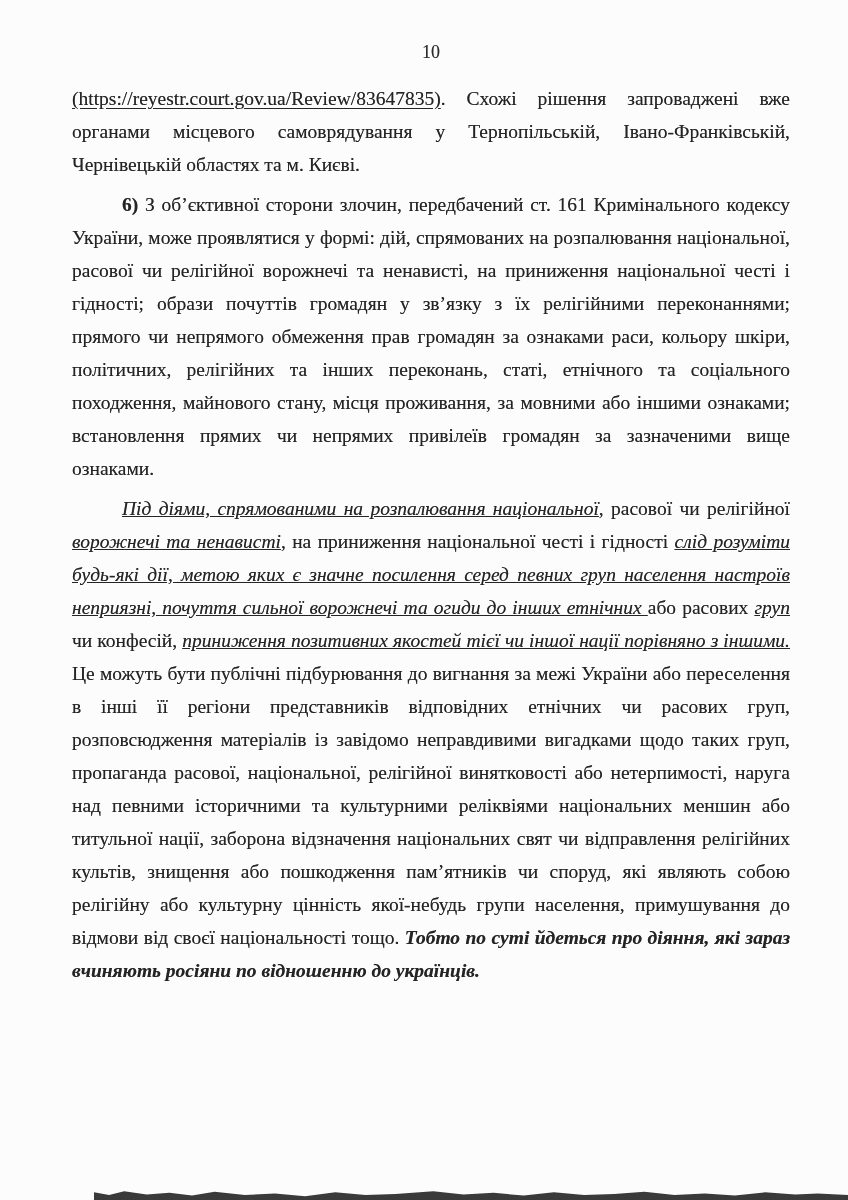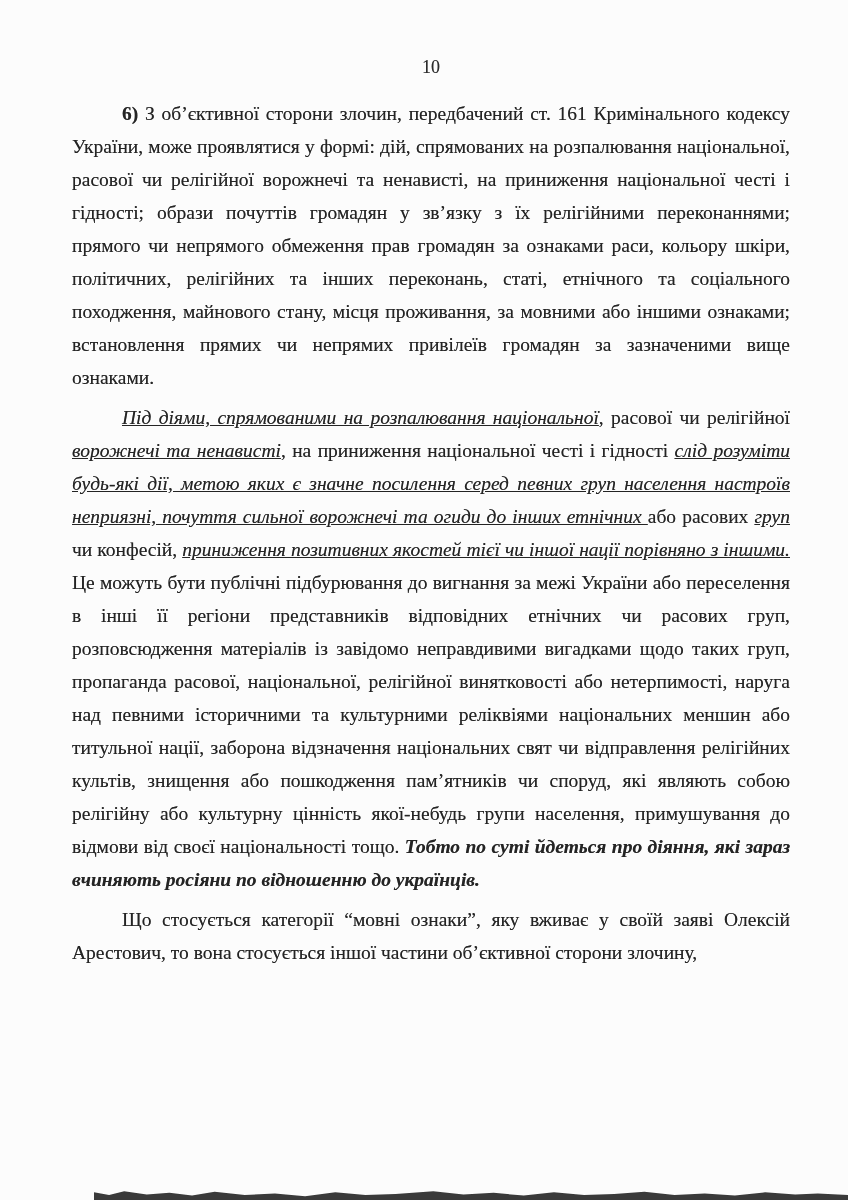--- a/index.html
+++ b/index.html
@@ -9,21 +9,21 @@
   }
   .page {
     position: relative;
     width: 848px;
     height: 1200px;
     box-sizing: border-box;
     background: #fcfcfc;
     overflow: hidden;
     font-family: "Liberation Serif", "DejaVu Serif", serif;
     color: #242424;
-    padding: 57px 58px 0 72px;
+    padding: 42px 58px 0 72px;
     text-shadow: 0 0 0.5px rgba(40,40,40,0.55);
   }
   .page-number {
     text-align: center;
     font-size: 18px;
     line-height: 21px;
     margin-bottom: 19px;
     color: #2c2c2c;
   }
   .doc-body p {
@@ -58,19 +58,19 @@
     );
   }
 </style>
 </head>
 <body>
 
 <div class="page">
   <div class="page-number">10</div>
 
   <div class="doc-body">
+    <p><span class="seg-link">(https://reyestr.court.gov.ua/Review/83647835)</span><span class="seg-normal">. Схожі рішення запроваджені вже органами місцевого самоврядування у Тернопільській, Івано-Франківській, Чернівецькій областях та м. Києві.</span></p>
     <p class="indent"><span class="seg-bold">6)</span><span class="seg-normal"> З об’єктивної сторони злочин, передбачений ст. 161 Кримінального кодексу України, може проявлятися у формі: дій, спрямованих на розпалювання національної, расової чи релігійної ворожнечі та ненависті, на приниження національної честі і гідності; образи почуттів громадян у зв’язку з їх релігійними переконаннями; прямого чи непрямого обмеження прав громадян за ознаками раси, кольору шкіри, політичних, релігійних та інших переконань, статі, етнічного та соціального походження, майнового стану, місця проживання, за мовними або іншими ознаками; встановлення прямих чи непрямих привілеїв громадян за зазначеними вище ознаками.</span></p>
     <p class="indent"><span class="seg-italic">Під діями, спрямованими на розпалювання національної</span><span class="seg-normal">, расової чи релігійної </span><span class="seg-italic">ворожнечі та ненависті</span><span class="seg-normal">, на приниження національної честі і гідності </span><span class="seg-italic">слід розуміти будь-які дії, метою яких є значне посилення серед певних груп населення настроїв неприязні, почуття сильної ворожнечі та огиди до інших етнічних </span><span class="seg-normal">або расових </span><span class="seg-italic">груп </span><span class="seg-normal">чи конфесій, </span><span class="seg-italic">приниження позитивних якостей тієї чи іншої нації порівняно з іншими.</span><span class="seg-normal"> Це можуть бути публічні підбурювання до вигнання за межі України або переселення в інші її регіони представників відповідних етнічних чи расових груп, розповсюдження матеріалів із завідомо неправдивими вигадками щодо таких груп, пропаганда расової, національної, релігійної винятковості або нетерпимості, наруга над певними історичними та культурними реліквіями національних меншин або титульної нації, заборона відзначення національних свят чи відправлення релігійних культів, знищення або пошкодження пам’ятників чи споруд, які являють собою релігійну або культурну цінність якої-небудь групи населення, примушування до відмови від своєї національності тощо. </span><span class="seg-bold-italic">Тобто по суті йдеться про діяння, які зараз вчиняють росіяни по відношенню до українців.</span></p>
-    <p class="indent"><span class="seg-normal">Що стосується категорії “мовні ознаки”, яку вживає у своїй заяві Олексій Арестович, то вона стосується іншої частини об’єктивної сторони злочину,</span></p>
   </div>
 
   <div class="scan-band"></div>
 </div>
 
 </body></html>

